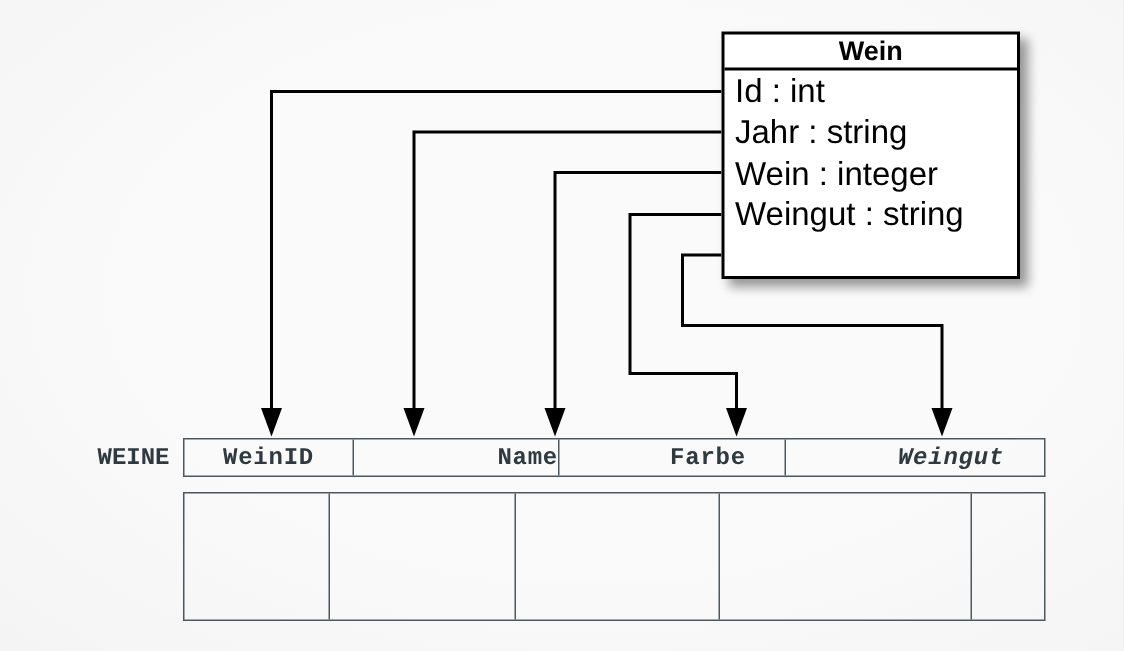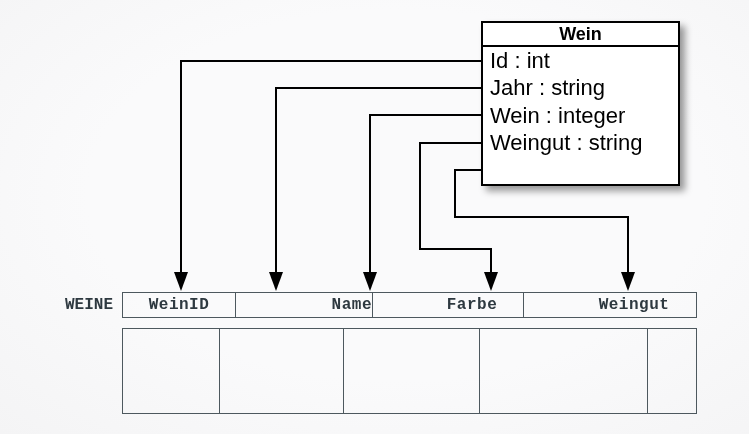--- a/index.html
+++ b/index.html
@@ -124,21 +124,21 @@
         <div class="cb-attr">Weingut : string</div>
       </div>
   </div>
 
   <div class="tbl-label">WEINE</div>
 
   <div class="tbl-row tbl-header" id="tbl-header">
       <div class="tbl-cell" style="width: 113px;">WeinID</div>
       <div class="tbl-cell" style="width: 89px; text-align: right;">Name</div>
       <div class="tbl-cell" style="width: 103px;">Farbe</div>
-      <div class="tbl-cell" style="width: 130px;">Weingut</div>
+      <div class="tbl-cell" style="width: 130px; font-style: italic;">Weingut</div>
     </div>
   <div class="tbl-row tbl-body" id="tbl-body">
       <div class="tbl-cell" style="width: 113px;"></div>
       <div class="tbl-cell" style="width: 89px;"></div>
       <div class="tbl-cell" style="width: 103px;"></div>
       <div class="tbl-cell" style="width: 140px;"></div>
       <div class="tbl-cell" style="width: 130px;"></div>
     </div>
 
 </div>

